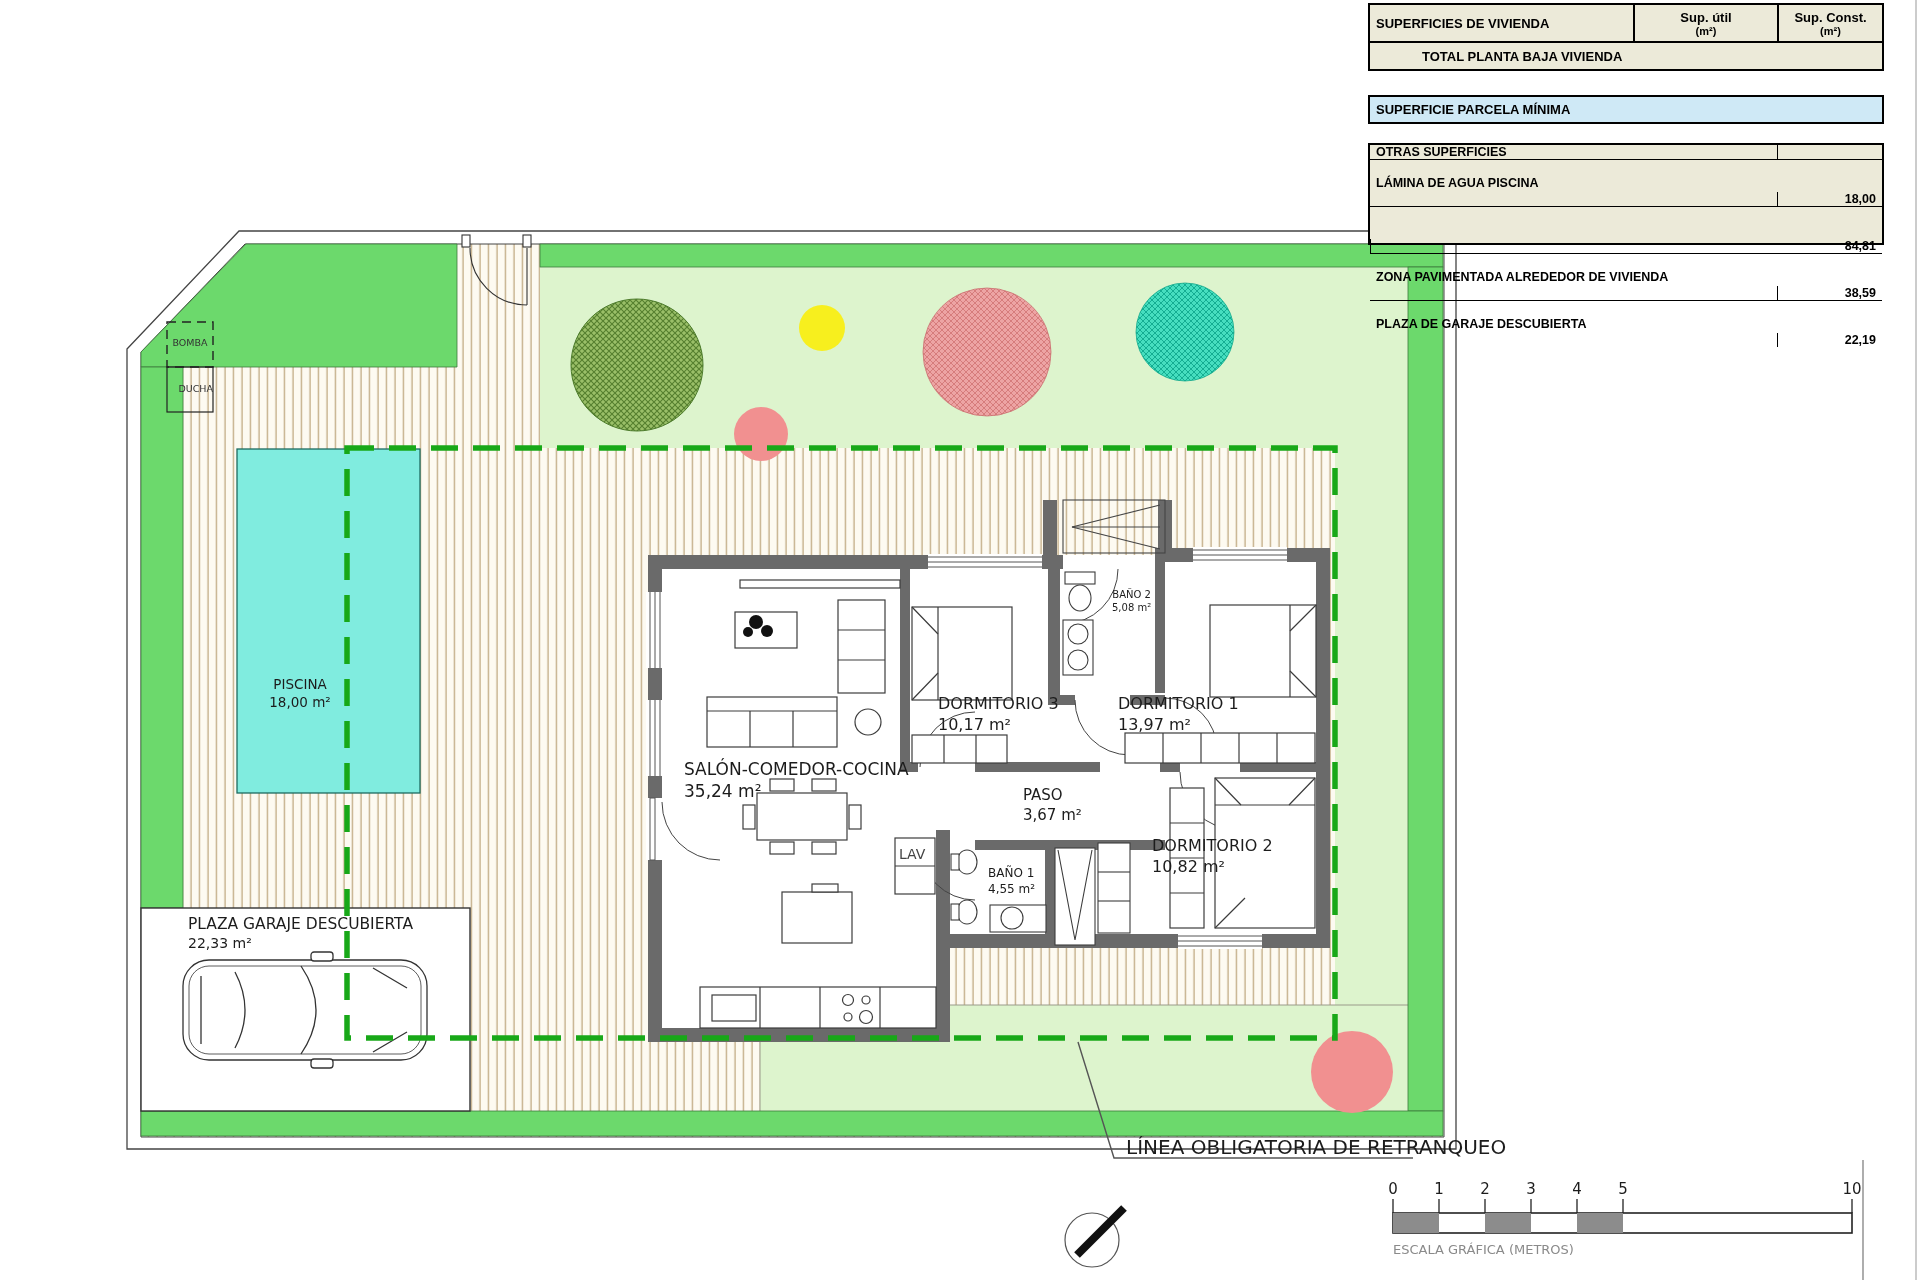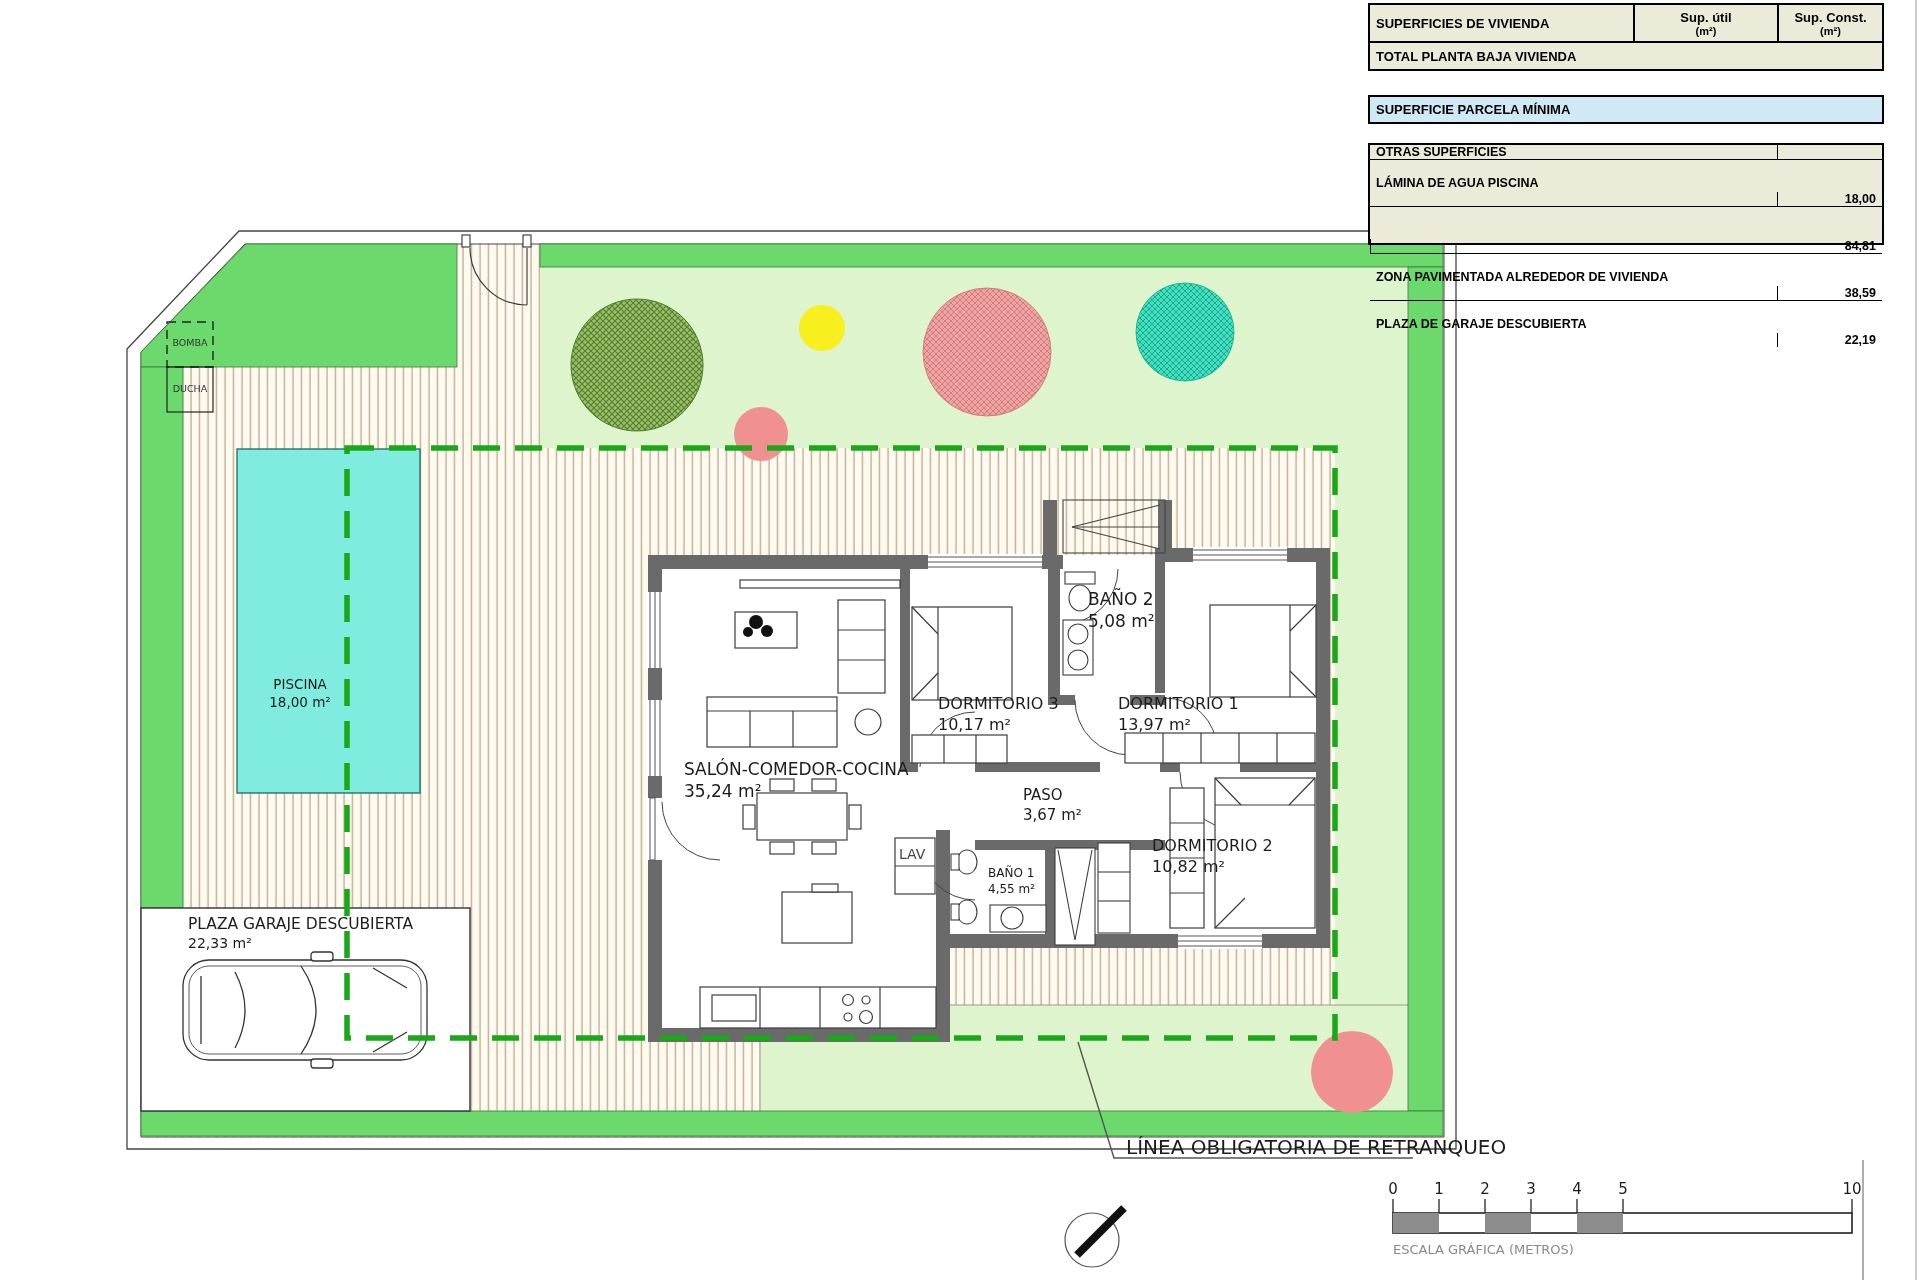--- a/index.html
+++ b/index.html
@@ -300,21 +300,21 @@
     <div class="cell cc" style="width:144px;border-left:2px solid #000;">
       <span>Sup. útil</span>
       <span class="unit">(m²)</span>
     </div>
     <div class="cell cc" style="flex:1;border-left:2px solid #000;">
       <span>Sup. Const.</span>
       <span class="unit">(m²)</span>
     </div>
   </div>
 
-  <div class="tblrow b2 beige" style="left:1368px;top:43px;width:516px;height:28px;border-top:0;font-size:13px;">
+  <div class="tblrow b2 beige" style="left:1368px;top:43px;width:516px;height:28px;border-top:0;font-size:13px;padding-left:46px;">
     <div class="cell cl" style="width:263px;">TOTAL PLANTA BAJA VIVIENDA</div>
     <div class="cell cr" style="width:144px;border-left:2px solid #000;">83,50</div>
     <div class="cell cr" style="flex:1;border-left:2px solid #000;">101,09</div>
   </div>
 
   <div class="tblrow b2 blue" style="left:1368px;top:95px;width:516px;height:29px;font-size:13px;">
     <div class="cell cl" style="width:407px;text-align:center;">SUPERFICIE PARCELA MÍNIMA</div>
     <div class="cell cr" style="flex:1;border-left:2px solid #000;">405,00</div>
   </div>
 
@@ -335,38 +335,38 @@
       <div class="cell cr" style="flex:1;border-left:1.5px solid #000;">38,59</div>
     </div>
     <div style="display:flex;flex:1;border-top:1.5px solid #000;">
       <div class="cell cl" style="width:407px;">PLAZA DE GARAJE DESCUBIERTA</div>
       <div class="cell cr" style="flex:1;border-left:1.5px solid #000;">22,19</div>
     </div>
   </div>
 </div>
 
 <div class="lbl" style="left:167px;top:337px;width:46px;text-align:center;font-size:9.5px;color:#333;">BOMBA</div>
-<div class="lbl" style="left:167px;top:383px;width:46px;text-align:center;font-size:9.5px;color:#333;">DUCHA</div>
+<div class="lbl" style="left:167px;top:383px;width:46px;text-align:right;font-size:9.5px;color:#333;">DUCHA</div>
 
 <div class="lbl" style="left:240px;top:676px;width:120px;text-align:center;font-size:13.5px;">
   <span>PISCINA</span>
   <span class="a2">18,00 m²</span>
 </div>
 
 <div class="lbl" style="left:684px;top:758px;font-size:17px;">
   <span>SALÓN-COMEDOR-COCINA</span>
   <span class="a2">35,24 m²</span>
 </div>
 
 <div class="lbl" style="left:938px;top:694px;font-size:16px;">
   <span>DORMITORIO 3</span>
   <span class="a2">10,17 m²</span>
 </div>
 
-<div class="lbl" style="left:1088px;top:588px;font-size:17px;">
+<div class="lbl" style="left:1112px;top:588px;font-size:10px;text-align:center;">
   <span>BAÑO 2</span>
   <span class="a2">5,08 m²</span>
 </div>
 
 <div class="lbl" style="left:1118px;top:694px;font-size:16px;">
   <span>DORMITORIO 1</span>
   <span class="a2">13,97 m²</span>
 </div>
 
 <div class="lbl" style="left:1023px;top:786px;font-size:15px;">

